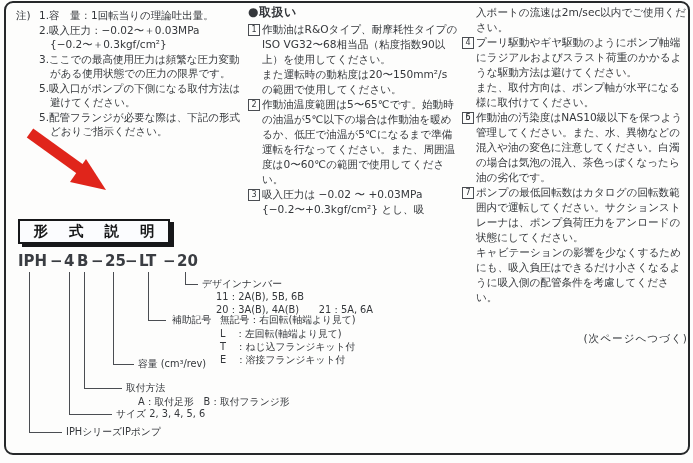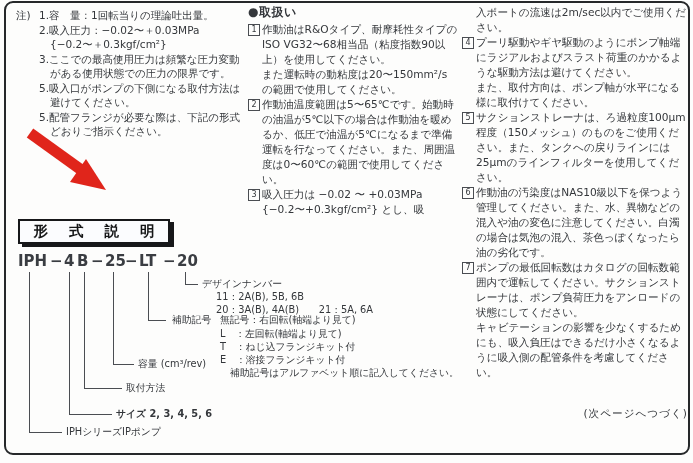--- a/index.html
+++ b/index.html
@@ -66,21 +66,21 @@
   .lb-dn2{left:202px;top:52px;}
   .lb-aux{left:158px;top:62px;}
   .lb-aux0{left:206px;top:62px;}
   .lb-aux1{left:206px;top:76px;}
   .lb-aux2{left:206px;top:89px;}
   .lb-aux3{left:206px;top:102px;}
   .lb-auxnote{left:216px;top:115px;}
   .lb-cap{left:124px;top:106px;}
   .lb-mount{left:112px;top:130px;}
   .lb-mount2{left:124px;top:144px;}
-  .lb-size{left:102px;top:156px;font-weight:bold;}
+  .lb-size{left:102px;top:156px;}
   .lb-series{left:52px;top:174px;}
 </style>
 </head>
 <body>
 
 <div class="page">
   <div class="frame"></div>
 
   <div class="notes">
     <span class="notes-label">注)</span>
@@ -118,21 +118,20 @@
 
   <div class="col col-right">
     <div class="cont-para">入ポートの流速は2m/sec以内でご使用ください。</div>
     <div class="hitem">
       <span class="numbox">4</span>
       <span>プーリ駆動やギヤ駆動のようにポンプ軸端にラジアルおよびスラスト荷重のかかるような駆動方法は避けてください。</span>
     </div>
     <div class="cont-para">また、取付方向は、ポンプ軸が水平になる様に取付けてください。</div>
     <div class="hitem">
       <span class="numbox">5</span>
-      <span>サクションストレーナは、ろ過粒度100μm程度（150メッシュ）のものをご使用ください。また、タンクへの戻りラインには25μmのラインフィルターを使用してください。</span>
     </div>
     <div class="hitem">
       <span class="numbox">6</span>
       <span>作動油の汚染度はNAS10級以下を保つよう管理してください。また、水、異物などの混入や油の変色に注意してください。白濁の場合は気泡の混入、茶色っぽくなったら油の劣化です。</span>
     </div>
     <div class="hitem">
       <span class="numbox">7</span>
       <span>ポンプの最低回転数はカタログの回転数範囲内で運転してください。サクションストレーナは、ポンプ負荷圧力をアンロードの状態にしてください。</span>
     </div>
     <div class="cont-para">キャビテーションの影響を少なくするためにも、吸入負圧はできるだけ小さくなるように吸入側の配管条件を考慮してください。</div>
@@ -167,19 +166,19 @@
     <div class="hline hl-iph"></div>
 
     <span class="dlabel lb-dn">デザインナンバー</span>
     <span class="dlabel lb-dn1">11：2A(B), 5B, 6B</span>
     <span class="dlabel lb-dn2">20：3A(B), 4A(B)　　21：5A, 6A</span>
     <span class="dlabel lb-aux">補助記号</span>
     <span class="dlabel lb-aux0">無記号：右回転(軸端より見て)</span>
     <span class="dlabel lb-aux1">L　：左回転(軸端より見て)</span>
     <span class="dlabel lb-aux2">T　：ねじ込フランジキット付</span>
     <span class="dlabel lb-aux3">E　：溶接フランジキット付</span>
-    <span class="dlabel lb-auxnote">補助記号はアルファベット順に記入してください。</span>
     <span class="dlabel lb-cap">容量 (cm³/rev)</span>
     <span class="dlabel lb-mount">取付方法</span>
+    <span class="dlabel lb-mount2">A：取付足形　B：取付フランジ形</span>
     <span class="dlabel lb-size">サイズ 2, 3, 4, 5, 6</span>
     <span class="dlabel lb-series">IPHシリーズIPポンプ</span>
   </div>
 </div>
 
 </body></html>

